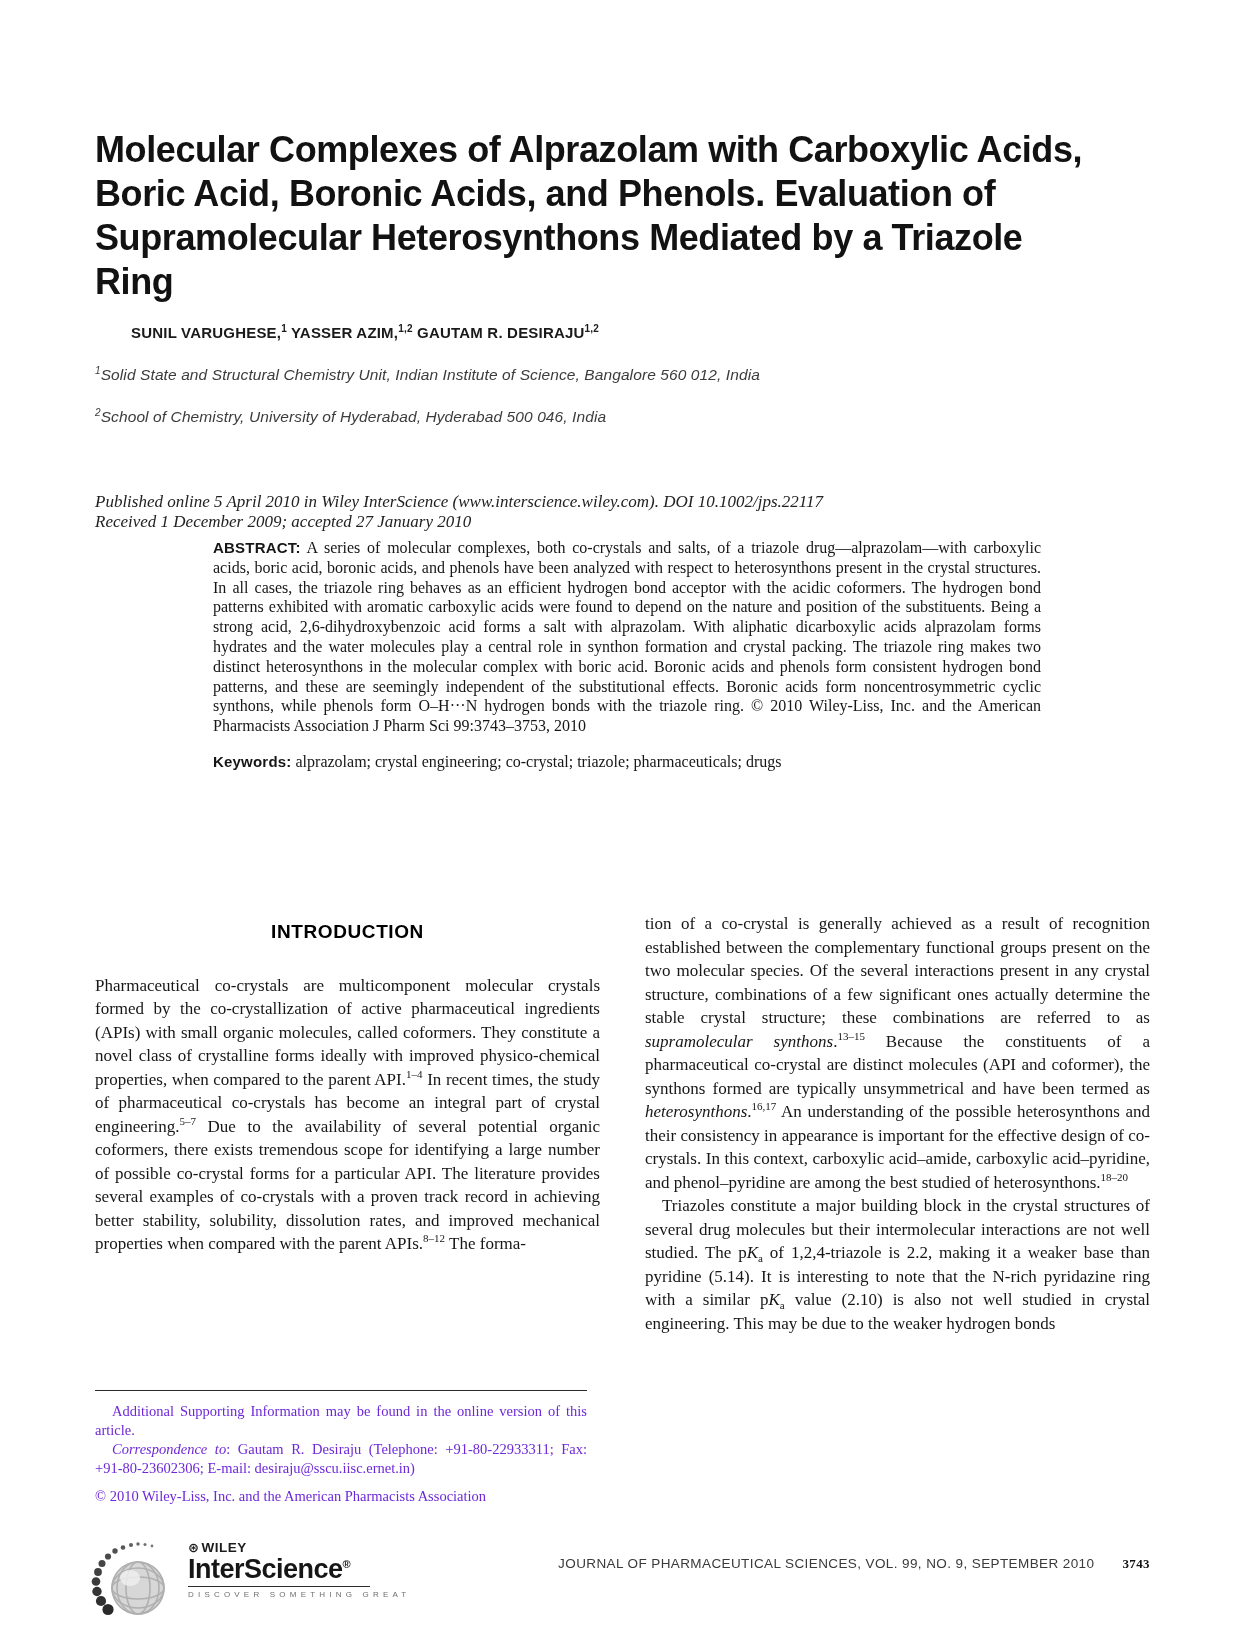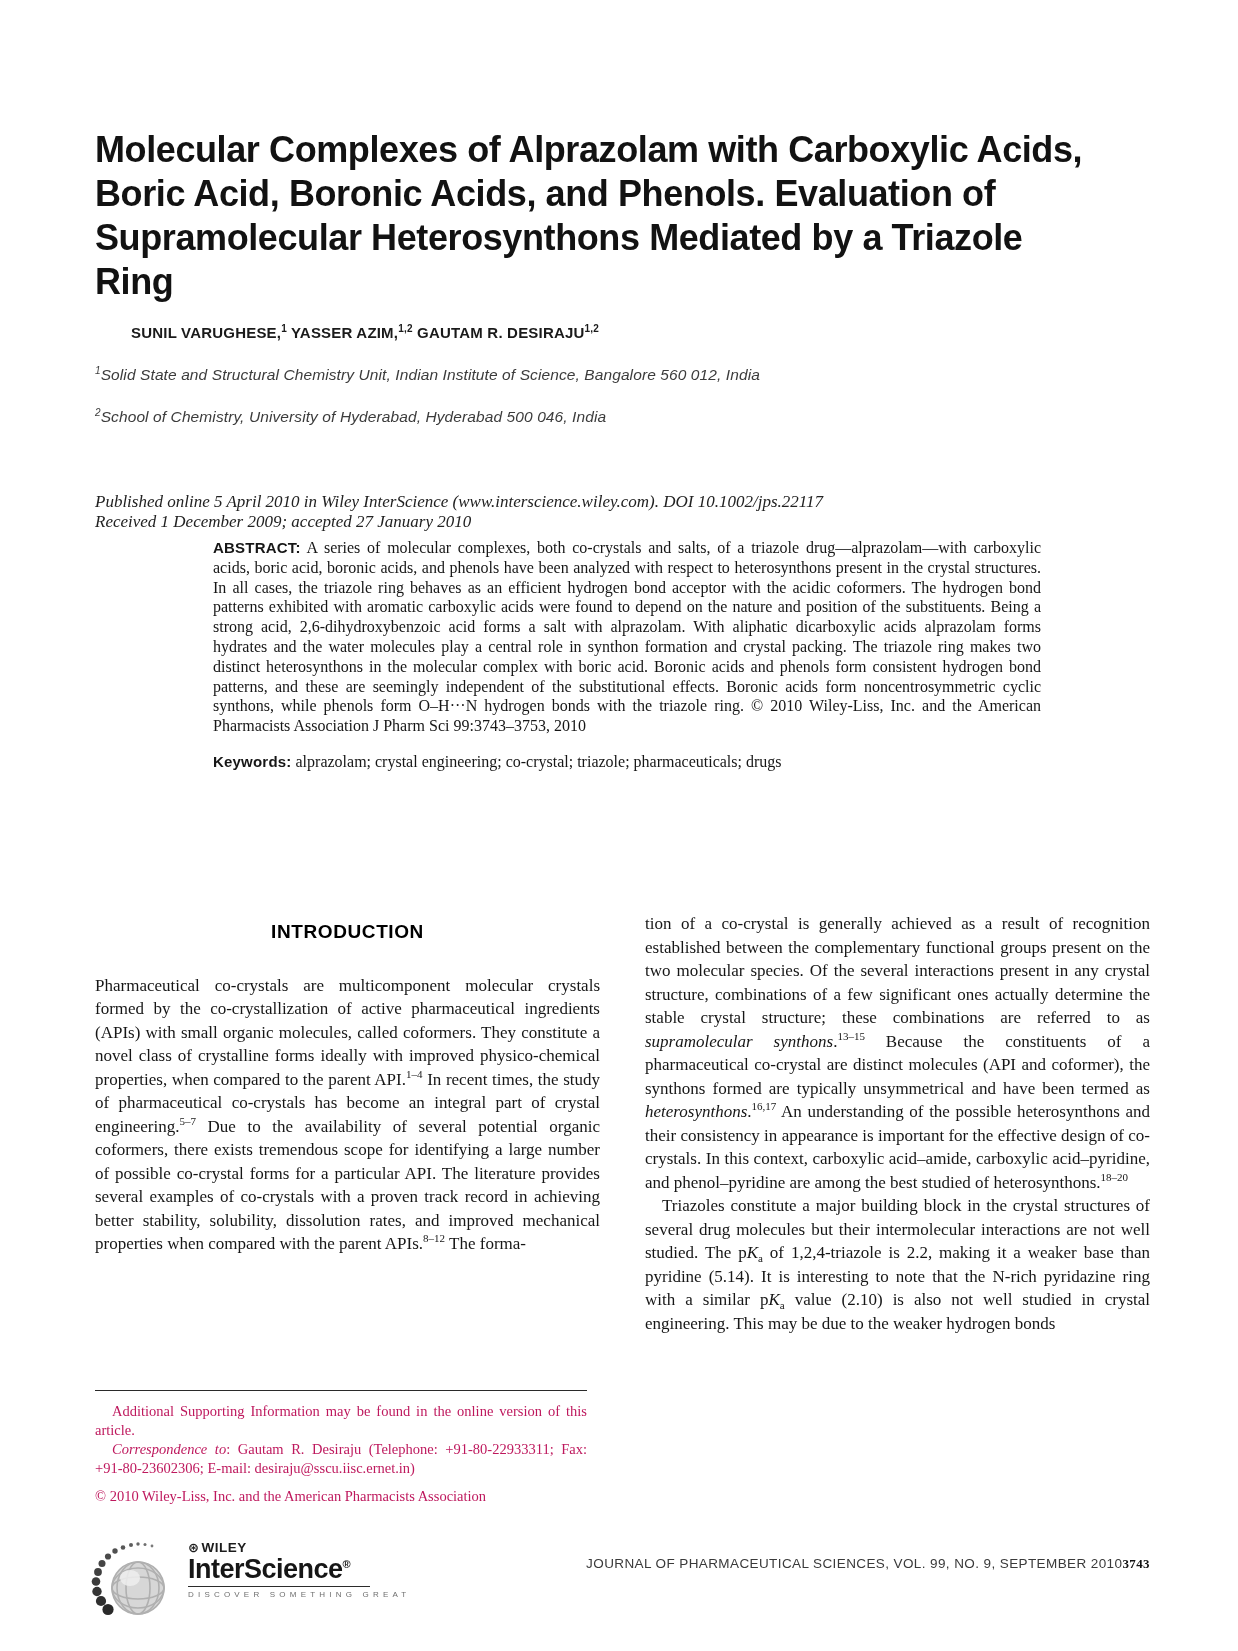--- a/index.html
+++ b/index.html
@@ -50,29 +50,29 @@
     font-weight:bold;font-size:19px;letter-spacing:0.6px;color:#000000;
     margin:12px 0 30px 0;text-align:center;
   }
   .col p{margin:0;}
   .indent{text-indent:17px;}
   sup{font-size:11px;line-height:0;}
   sub{font-size:11px;line-height:0;}
   
   .footnote{
     left:95px;top:1390px;width:492px;
-    font-size:14.5px;line-height:19px;text-align:justify;color:#be185d;
+    font-size:14.5px;line-height:19px;text-align:justify;color:#6d28d9;
   }
   .fn-rule{border:none;border-top:1.5px solid #2a2a2a;margin:0 0 11px 0;width:492px;}
   .footnote p{margin:0;}
   .fn-credit{margin-top:9px !important;text-align:left;}
   .fn-credit p{line-height:19.5px;}
   
   .footer-line{
-    right:88px;top:1556px;display:flex;align-items:baseline;
+    right:88px;top:1556px;display:flex;align-items:baseline;gap:28px;
     font-family:"Liberation Sans","DejaVu Sans",sans-serif;
     font-size:13.5px;letter-spacing:0.4px;color:#3a3a3a;
   }
   .page-num{font-family:"Liberation Serif","DejaVu Serif",serif;font-weight:bold;font-size:13px;color:#111;}
   
   .logo{left:90px;top:1540px;display:flex;align-items:flex-start;}
   .logo-text{margin-left:6px;}
   .logo-wiley{
     font-family:"Liberation Sans","DejaVu Sans",sans-serif;font-weight:bold;
     font-size:13.5px;letter-spacing:0.5px;color:#1c1c1c;display:flex;align-items:center;gap:2px;

